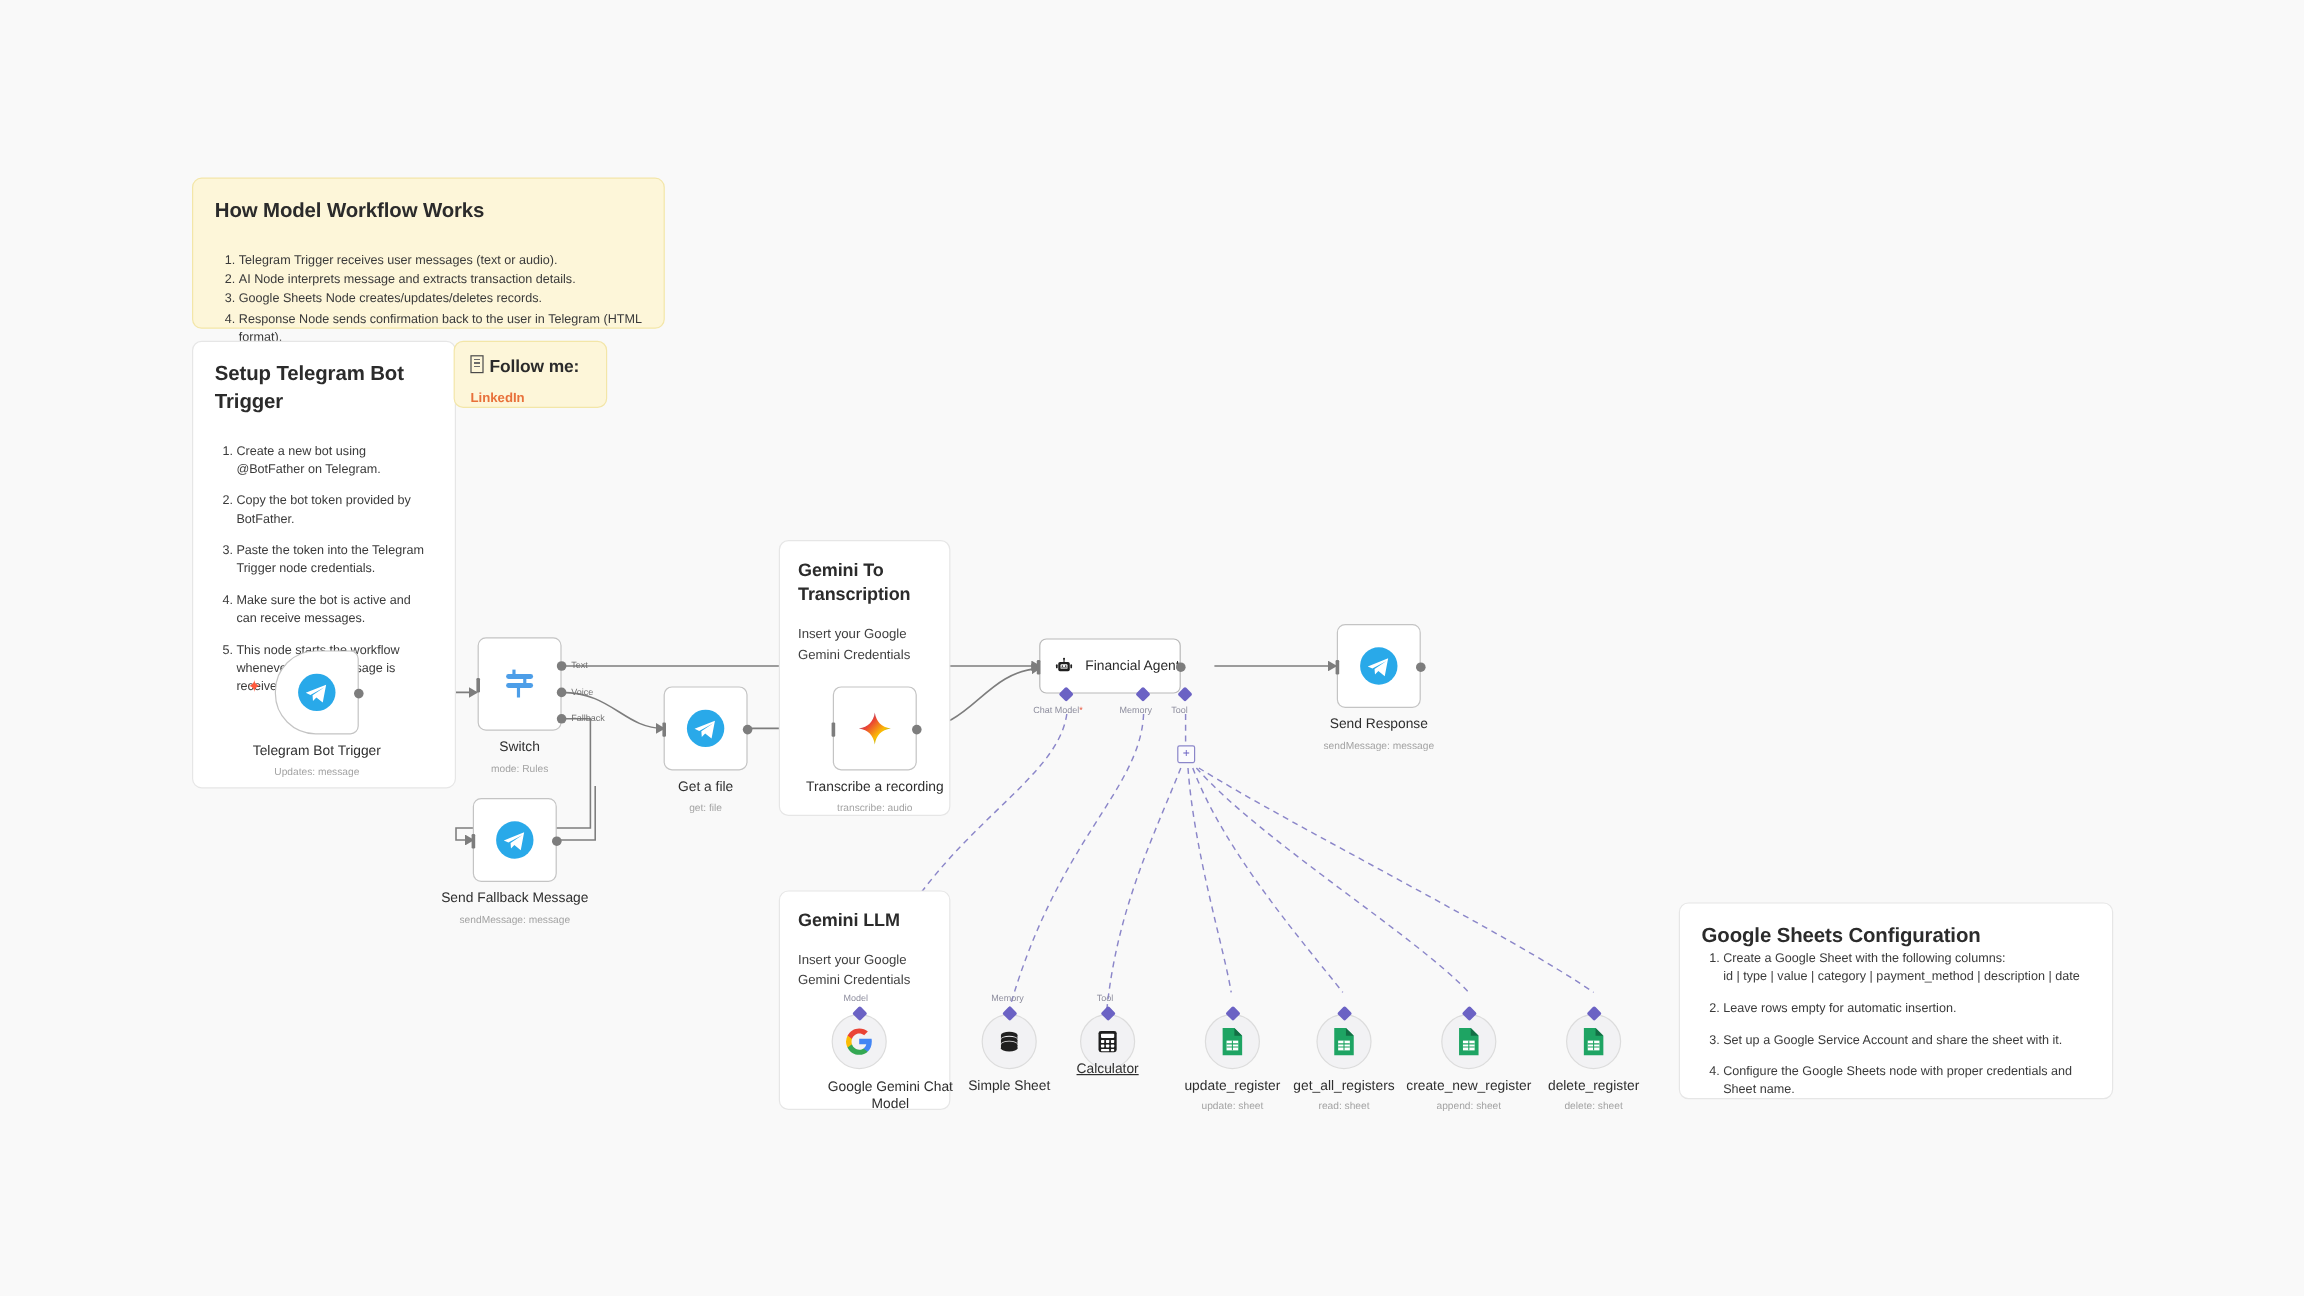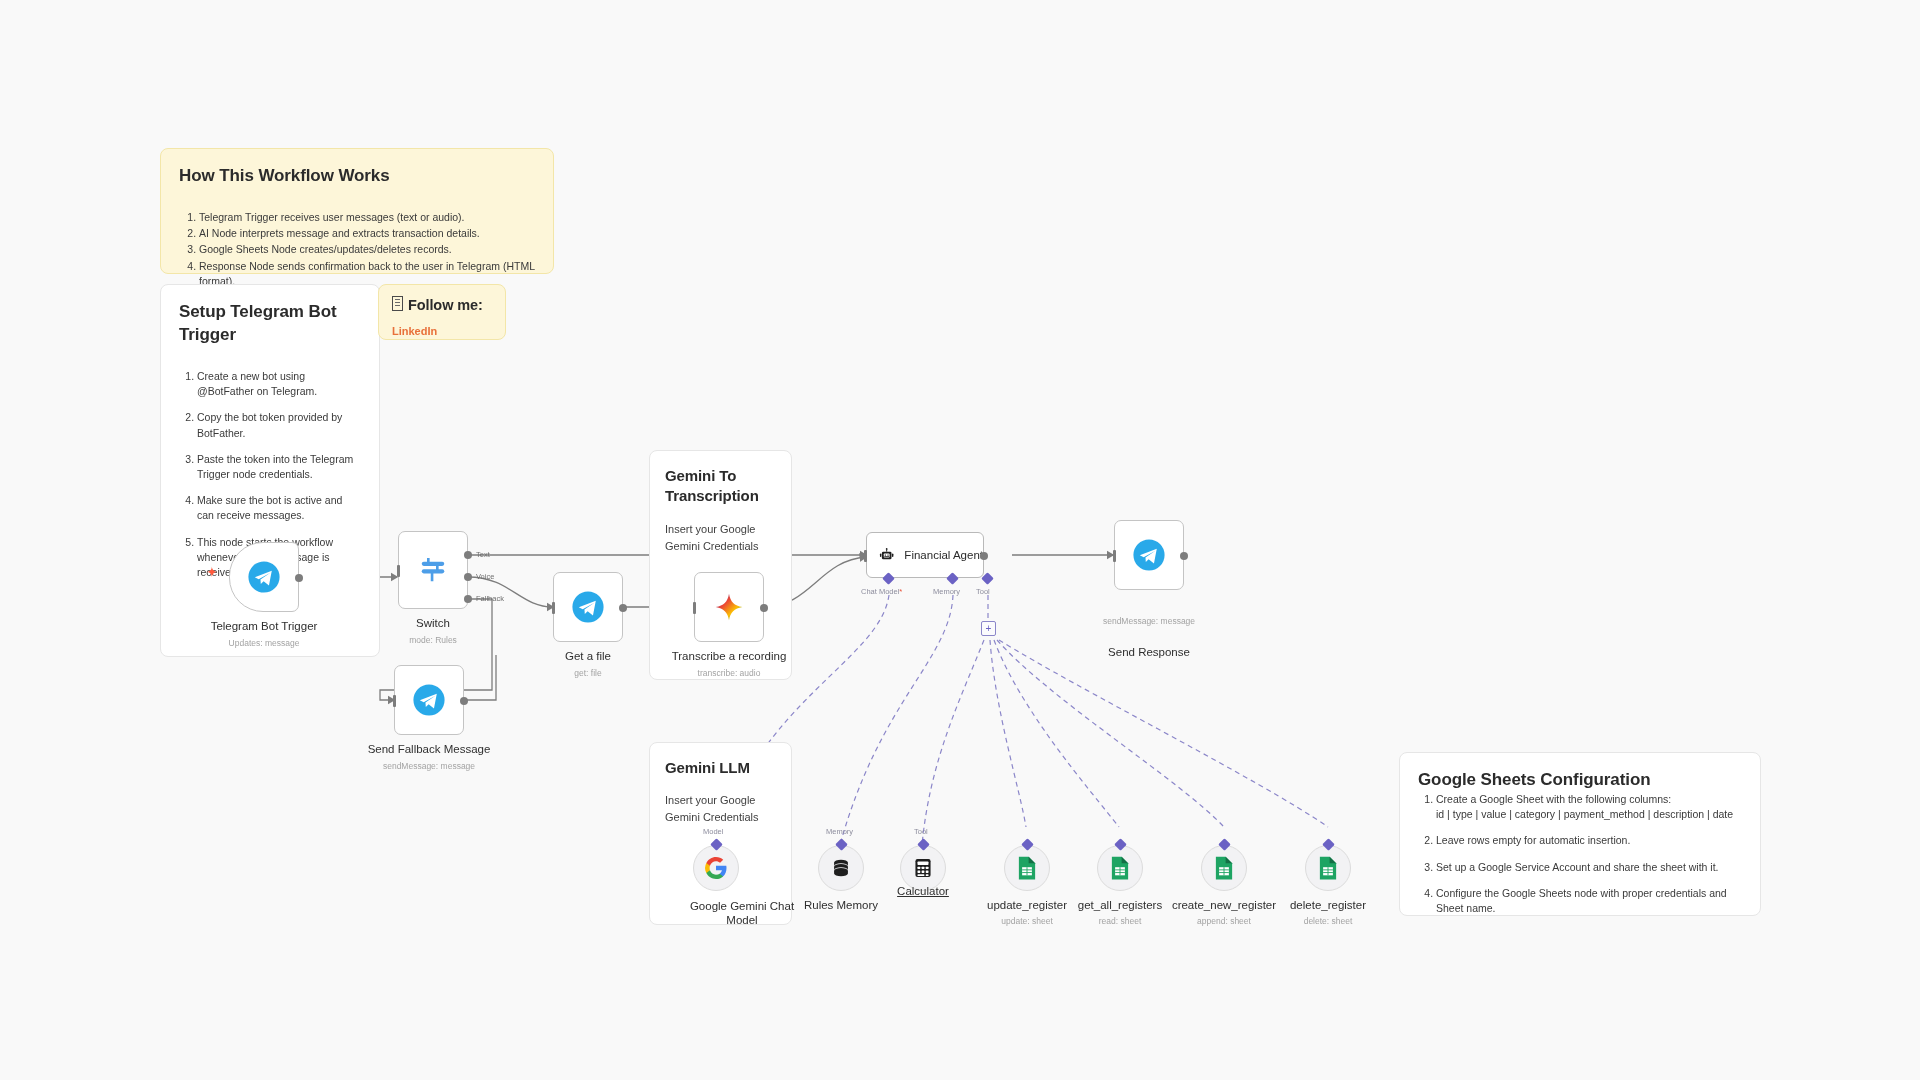--- a/index.html
+++ b/index.html
@@ -119,21 +119,21 @@
 
       <path d="M994,640 C1020,710 1090,790 1119,827"></path>
 
       <path d="M997,640 C1050,700 1180,780 1224,827"></path>
 
       <path d="M999,640 C1080,690 1260,780 1328,827"></path>
     </g>
   </svg>
 
   <div class="sticky yellow note-pad tight" style="left:160px;top:148px;width:394px;height:126px;">
-    <h2>How This Workflow Works</h2>
+    <h2>How Model Workflow Works</h2>
     <ol style="margin-top:22px;">
       <li>Telegram Trigger receives user messages (text or audio).</li>
       <li>AI Node interprets message and extracts transaction details.</li>
       <li>Google Sheets Node creates/updates/deletes records.</li>
       <li>Response Node sends confirmation back to the user in Telegram (HTML format).</li>
     </ol>
   </div>
 
   <div class="sticky white note-pad spaced" style="left:160px;top:284px;width:220px;height:373px;">
     <h2>Setup Telegram Bot Trigger</h2>
@@ -283,21 +283,21 @@
 
   <div class="node" style="left:1114px;top:520px;">
     <div class="nbox">
       <div class="port-in-bar" style="left:-2px;top:29px;"></div>
       <svg width="34" height="34" viewBox="0 0 48 48">
         <circle cx="24" cy="24" r="22" fill="#29a9e9"></circle>
         <path d="M11 24.5l24-9.5-4 21-7.5-6-4 4-.5-6.5L33 18 16.5 27z" fill="#fff"></path>
       </svg>
       <div class="port" style="right:-5px;top:31px;"></div>
     </div>
-    <div class="caption" style="top:78px;margin-top:48px;">Send Response</div>
+    <div class="caption" style="top:78px;">Send Response</div>
     <div class="caption small" style="top:96px;">sendMessage: message</div>
   </div>
 
   <div class="node" style="left:693px;top:845px;">
     <div class="ncircle">
       <svg width="24" height="24" viewBox="0 0 48 48">
         <path fill="#4285F4" d="M45 24c0-1.6-.15-3.1-.4-4.6H24v9h11.8c-.5 2.7-2 5-4.3 6.6v5.5h7c4.1-3.8 6.5-9.4 6.5-16.5z"></path>
         <path fill="#34A853" d="M24 46c5.8 0 10.7-1.9 14.3-5.2l-7-5.5c-1.9 1.3-4.4 2.1-7.3 2.1-5.6 0-10.4-3.8-12.1-8.9H4.7v5.6C8.3 41.3 15.6 46 24 46z"></path>
         <path fill="#FBBC05" d="M11.9 28.5c-.4-1.3-.7-2.7-.7-4.5s.3-3.2.7-4.5v-5.6H4.7A22 22 0 0 0 2 24c0 3.6.9 6.9 2.7 9.9l7.2-5.4z"></path>
         <path fill="#EA4335" d="M24 10.3c3.2 0 6 1.1 8.2 3.2l6.2-6.2C34.7 3.9 29.8 2 24 2 15.6 2 8.3 6.7 4.7 14l7.2 5.6c1.7-5.1 6.5-9.3 12.1-9.3z"></path>
@@ -317,21 +317,21 @@
         <ellipse cx="16" cy="14" rx="10" ry="4" fill="#1f1f1f"></ellipse>
         <rect x="6" y="14" width="20" height="5" fill="#1f1f1f"></rect>
         <ellipse cx="16" cy="19" rx="10" ry="4" fill="#f2f2f4"></ellipse>
         <ellipse cx="16" cy="20" rx="10" ry="4" fill="#1f1f1f"></ellipse>
         <rect x="6" y="20" width="20" height="4" fill="#1f1f1f"></rect>
         <ellipse cx="16" cy="24" rx="10" ry="4" fill="#1f1f1f"></ellipse>
       </svg>
       <div class="diamond" style="left:18px;top:-6px;"></div>
     </div>
     <div class="plabel" style="left:8px;top:-18px;">Memory</div>
-    <div class="caption" style="top:54px;left:23px;">Rules Memory</div>
+    <div class="caption" style="top:54px;left:23px;">Simple Sheet</div>
   </div>
 
   <div class="node" style="left:900px;top:845px;">
     <div class="ncircle">
       <svg width="22" height="22" viewBox="0 0 32 32">
         <rect x="5" y="3" width="22" height="26" rx="3" fill="#1f1f1f"></rect>
         <rect x="8" y="6.5" width="16" height="5" rx="1" fill="#fff"></rect>
         <g fill="#fff">
           <rect x="8" y="14" width="4" height="3.6" rx="0.8"></rect>
           <rect x="14" y="14" width="4" height="3.6" rx="0.8"></rect>

